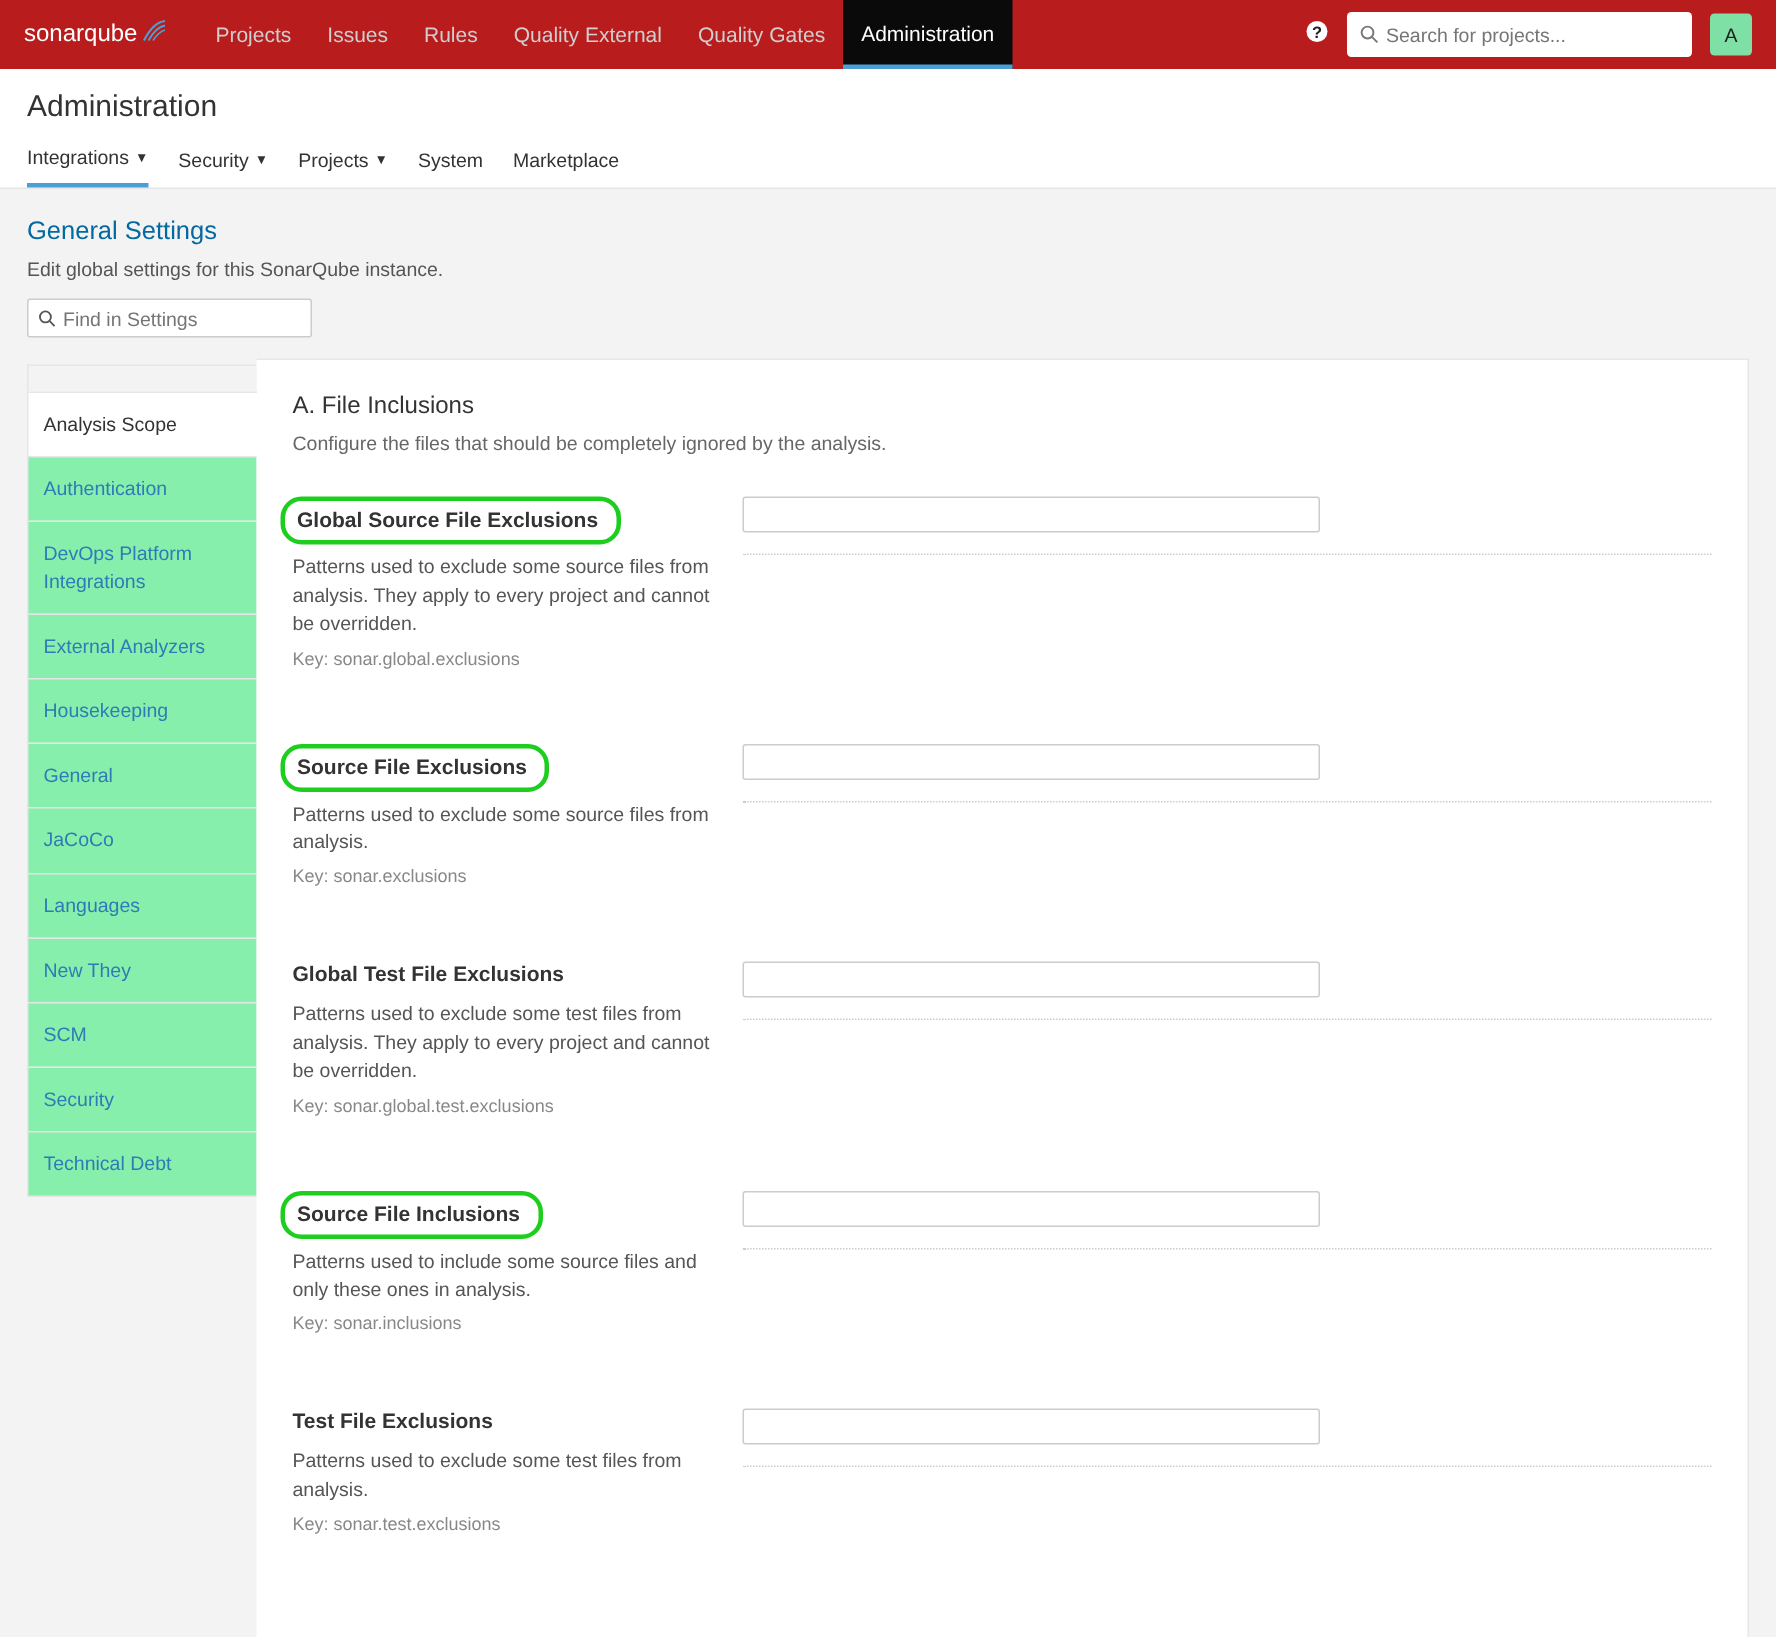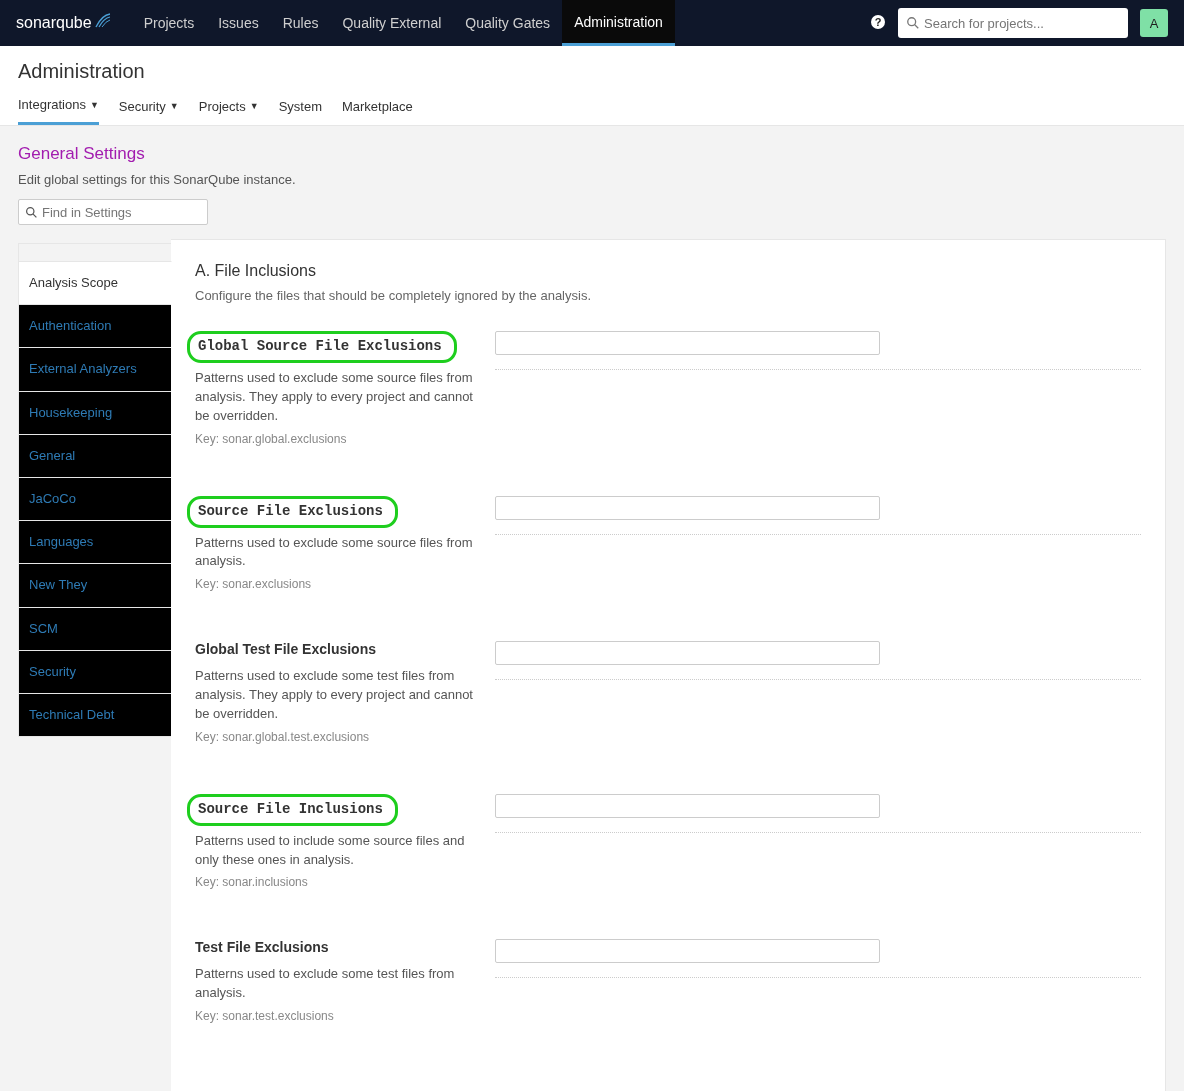--- a/index.html
+++ b/index.html
@@ -1,19 +1,19 @@
 <!DOCTYPE html>
 <html><head>
 <meta charset="utf-8">
 <style>
   * { box-sizing: border-box; margin: 0; padding: 0; }
   body { font-family: -apple-system, BlinkMacSystemFont, "Segoe UI", Helvetica, Arial, sans-serif; font-size: 13px; color: #333; background: #f3f3f3; width: 1184px; }
   
   
-  .topnav { background: #0f172a; height: 46px; display: flex; align-items: center; padding: 0 16px; color: #ccc; }
+  .topnav { background: #b91c1c; height: 46px; display: flex; align-items: center; padding: 0 16px; color: #ccc; }
   .logo { color: #fff; font-size: 16px; font-weight: 500; margin-right: 20px; display: flex; align-items: center; }
   .logo-waves { margin-left: 2px; }
   .nav-links { display: flex; align-items: center; height: 100%; }
   .nav-link { color: #cfcfcf; padding: 0 12px; height: 46px; display: flex; align-items: center; cursor: pointer; font-size: 14px; }
   .nav-link.active { background: #0a0a0a; color: #fff; border-bottom: 3px solid #4b9fd5; height:46px; }
   .nav-right { margin-left: auto; display: flex; align-items: center; gap: 12px; }
   .help-icon { color: #fff; font-size: 15px; cursor: pointer; }
   .search-box { background: #fff; border-radius: 3px; height: 30px; width: 230px; display: flex; align-items: center; padding: 0 8px; }
   .search-box input { border: none; outline: none; width: 100%; font-size: 13px; }
   .avatar { width: 28px; height: 28px; background: #7fe0a6; color:#1e1e1e; border-radius: 3px; display: flex; align-items: center; justify-content: center; font-weight: 500; font-size:13px; }
@@ -21,48 +21,48 @@
   
   .page-header { background: #fff; padding: 14px 18px 0 18px; border-bottom: 1px solid #e6e6e6; }
   .page-title { font-size: 20px; font-weight: 400; margin-bottom: 14px; color:#333; }
   .sub-tabs { display: flex; gap: 20px; }
   .sub-tab { padding-bottom: 10px; color: #333; cursor: pointer; font-size: 13px; display:flex; align-items:center; gap:4px;}
   .sub-tab.active { border-bottom: 3px solid #4b9fd5; font-weight:400; }
   .caret-down { font-size: 9px; }
   
   
   .settings-header { padding: 18px 18px 14px 18px; }
-  .settings-title { font-size: 17px; font-weight: 400; margin-bottom: 8px; color:#a21caf;}
+  .settings-title { font-size: 17px; font-weight: 400; margin-bottom: 8px; color:#0369a1;}
   .settings-desc { color: #555; font-size: 13px; margin-bottom: 12px; }
   .find-settings { background:#fff; border: 1px solid #ccc; border-radius: 2px; height: 26px; width: 190px; display: flex; align-items: center; padding: 0 6px; justify-content: flex-end; }
   .find-settings input { border: none; outline: none; width: 100%; font-size: 13px; }
   
   
   .content { display: flex; padding: 0 18px; align-items: flex-start; }
   .sidebar { width: 154px; margin-top: 4px; }
-  .side-item { background:#000000; border:1px solid #e6e6e6; border-bottom:none; padding: 12px 10px; color:#2e7bb5; cursor:pointer; font-size:13px; line-height:1.4;}
+  .side-item { background:#86efac; border:1px solid #e6e6e6; border-bottom:none; padding: 12px 10px; color:#2e7bb5; cursor:pointer; font-size:13px; line-height:1.4;}
   .side-item:last-child{border-bottom:1px solid #e6e6e6;}
   .side-item.selected { background:#fff; color:#333; border-right:1px solid #fff; position:relative; z-index:2;}
   .top-spacer-item { background:#f3f3f3; border:1px solid #e6e6e6; border-bottom:none; height:18px;}
   
   .main-panel { flex: 1; background: #fff; border:1px solid #e6e6e6; border-left:none; margin-left:-1px; padding: 22px 24px 30px 24px; min-height:840px;}
   .section-title { font-size: 16px; font-weight: 400; margin-bottom: 8px; color:#333;}
   .section-desc { color:#666; font-size:13px; margin-bottom: 28px; }
   
   .setting-block { display:flex; margin-bottom: 50px; }
   .setting-left { width: 300px; padding-right: 20px; }
   .setting-label { font-weight: 700; font-size: 14px; color:#333; margin-bottom: 10px; display:inline-block;}
   .setting-help { color:#555; font-size: 13px; line-height:1.45; margin-bottom: 6px;}
   .setting-key { color:#888; font-size: 12px; }
   .setting-right { flex:1; }
   .setting-input { width: 100%; max-width:385px; height:24px; border:1px solid #ccc; border-radius:2px; padding: 0 6px; font-size:13px;}
   .input-row { border-bottom: 1px dotted #ccc; padding-bottom: 14px;}
   
   .highlight-pill { border: 3px solid #1ece1e; border-radius: 14px; padding: 4px 12px 6px 8px; display:inline-block; margin-left:-8px; margin-bottom:6px;}
-  .highlight-pill .setting-label{margin-bottom:0;font-family:Liberation Mono, monospace;}
+  .highlight-pill .setting-label{margin-bottom:0;}
   
   .search-icon-svg { flex-shrink:0; margin-right:4px;}
 </style>
 </head>
 <body>
 
 <div class="topnav">
   <div class="logo">
     <span>sonarqube</span>
     <span class="logo-waves">
@@ -129,20 +129,21 @@
       </svg>
     <input type="text" placeholder="Find in Settings" style="">
   </div>
 </div>
 
 <div class="content">
   <div class="sidebar">
     <div class="top-spacer-item"></div>
     <div class="side-item selected">Analysis Scope</div>
     <div class="side-item">Authentication</div>
+    <div class="side-item">DevOps Platform Integrations</div>
     <div class="side-item">External Analyzers</div>
     <div class="side-item">Housekeeping</div>
     <div class="side-item">General</div>
     <div class="side-item">JaCoCo</div>
     <div class="side-item">Languages</div>
     <div class="side-item">New They</div>
     <div class="side-item">SCM</div>
     <div class="side-item">Security</div>
     <div class="side-item">Technical Debt</div>
   </div>

